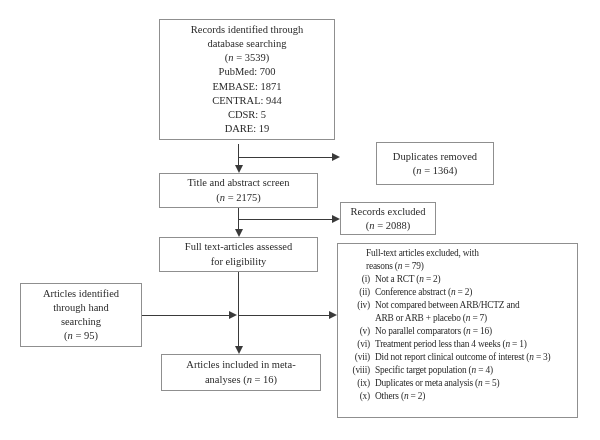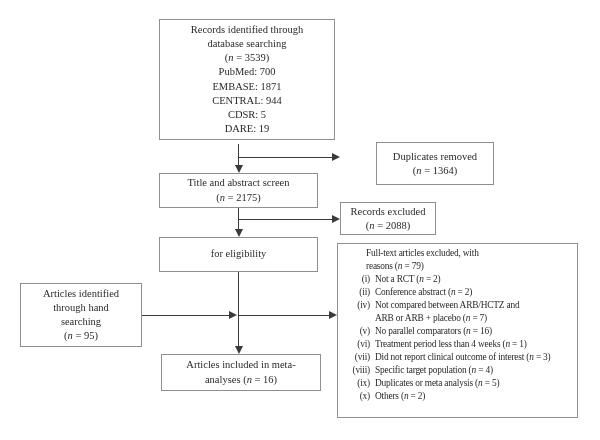--- a/index.html
+++ b/index.html
@@ -94,20 +94,21 @@
     <div class="bline">Title and abstract screen</div>
     <div class="bline">(<i>n</i> = 2175)</div>
   </div>
 
   <div class="fbox" id="box-rec-excluded">
     <div class="bline">Records excluded</div>
     <div class="bline">(<i>n</i> = 2088)</div>
   </div>
 
   <div class="fbox" id="box-fulltext">
+    <div class="bline">Full text-articles assessed</div>
     <div class="bline">for eligibility</div>
   </div>
 
   <div class="fbox" id="box-handsearch">
     <div class="bline">Articles identified</div>
     <div class="bline">through hand</div>
     <div class="bline">searching</div>
     <div class="bline">(<i>n</i> = 95)</div>
   </div>
 

